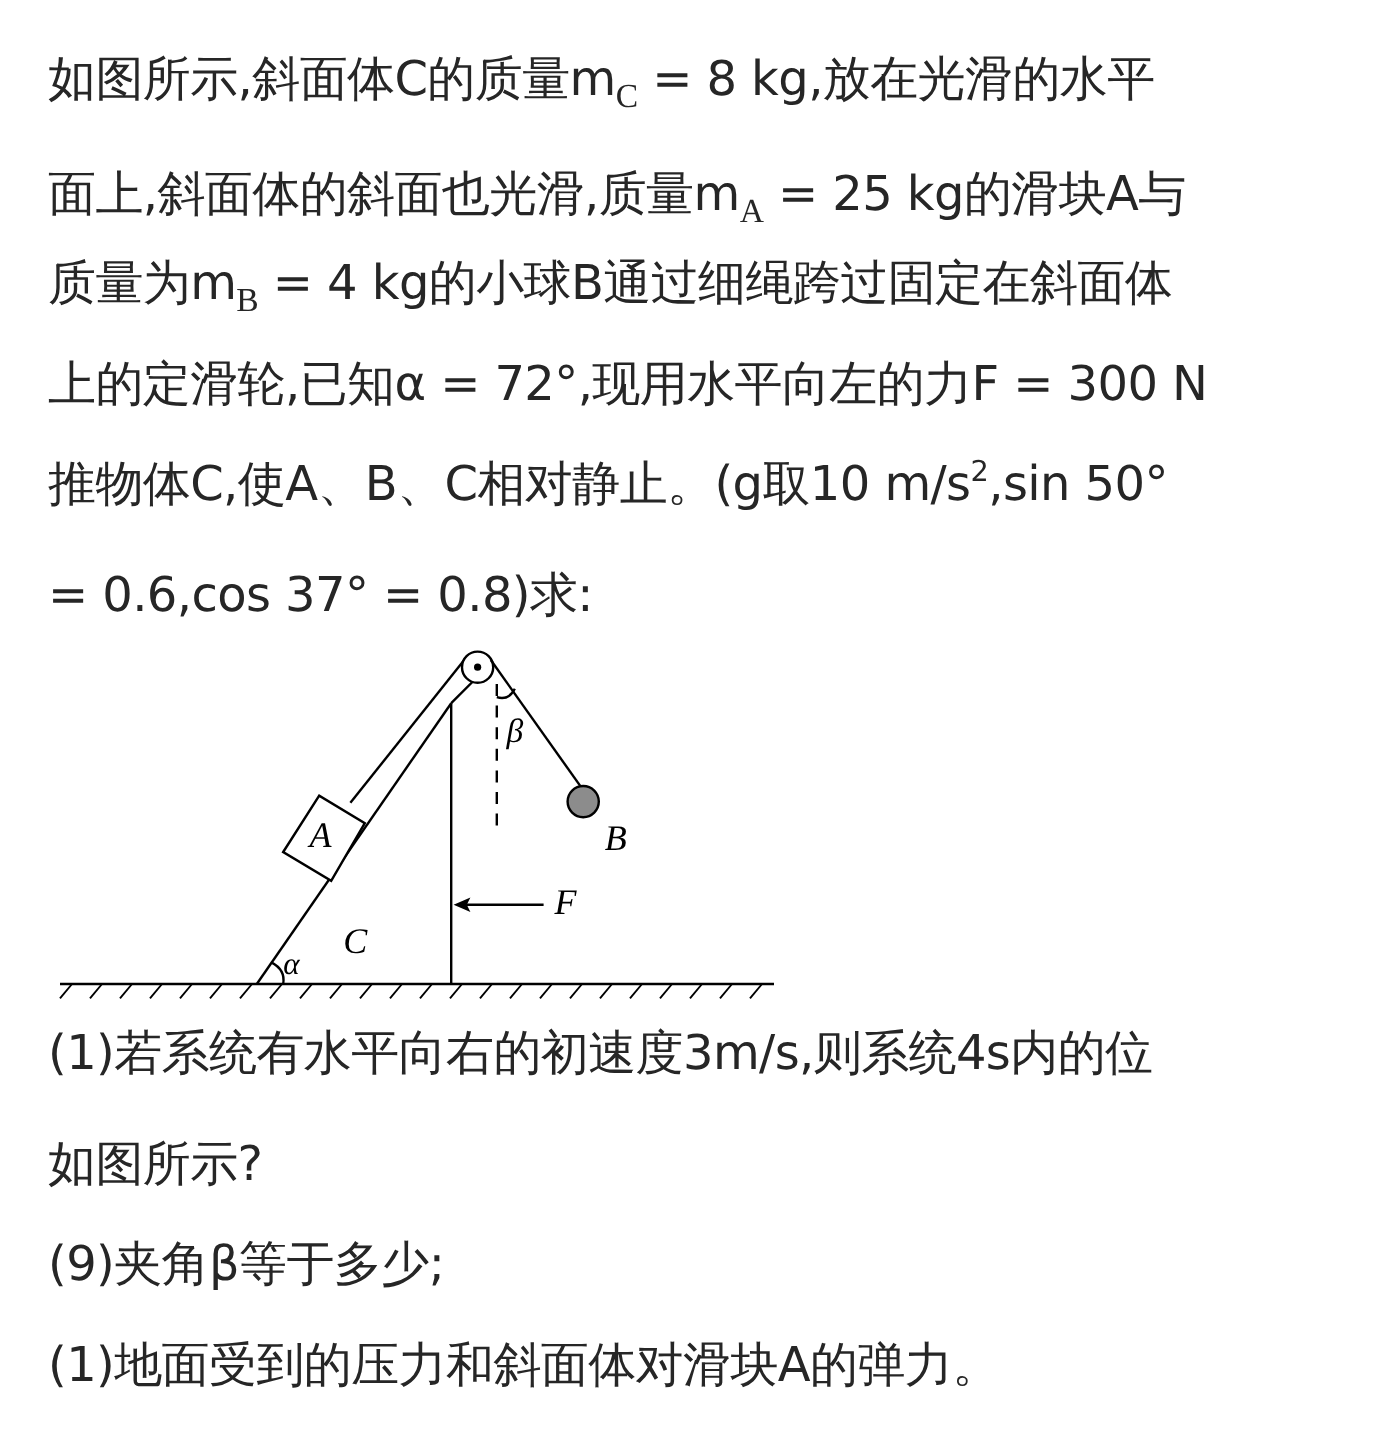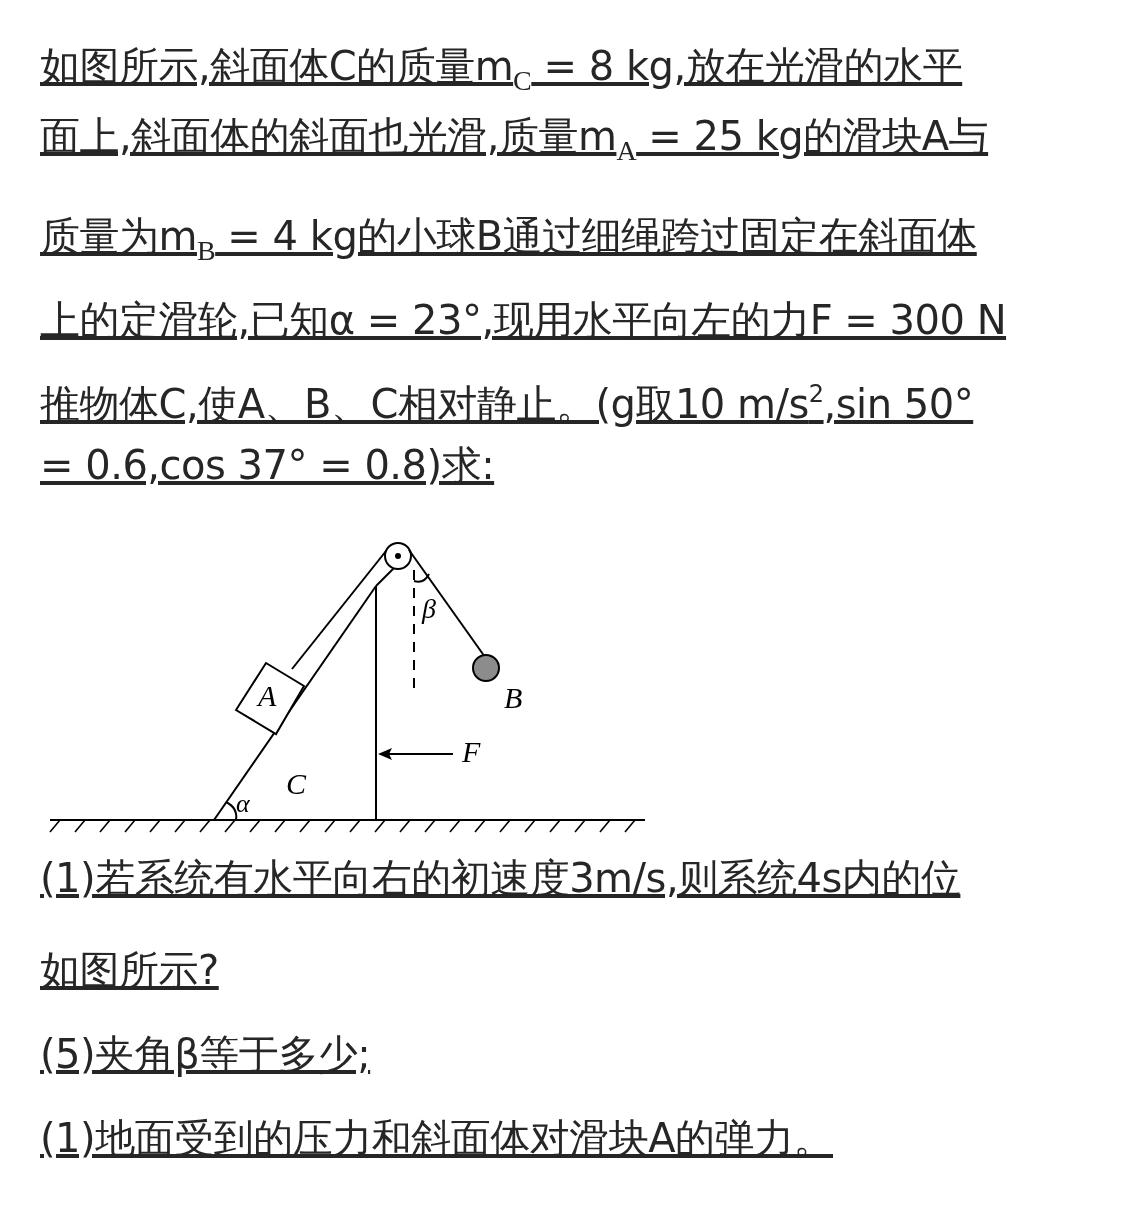--- a/index.html
+++ b/index.html
@@ -1,33 +1,33 @@
 <!DOCTYPE html>
 <html><head>
 <meta charset="utf-8">
 <style>
   html,body{margin:0;padding:0;background:#ffffff;}
   body{width:1148px;height:1206px;position:relative;overflow:hidden;
        font-family:"DejaVu Sans","Liberation Sans",sans-serif;color:#262626;}
-  .line{position:absolute;left:40px;font-size:40px;line-height:48px;white-space:nowrap;letter-spacing:-0.5px;text-decoration:underline;}
+  .line{position:absolute;left:40px;font-size:40px;line-height:48px;white-space:nowrap;letter-spacing:-0.5px;}
   .sub{font-family:"Liberation Serif","DejaVu Serif",serif;font-size:28px;position:relative;top:10px;}
   .sup{font-size:24px;position:relative;top:-16px;}
   #figure{position:absolute;left:40px;top:530px;width:620px;height:310px;}
   .lbl{font-family:"Liberation Serif","DejaVu Serif",serif;font-style:italic;font-size:30px;fill:#000;}
 </style>
 </head>
 <body>
 
 <div>
   <div class="line" style="top:42px"><span>如图所示,斜面体C的质量m</span><span class="sub">C</span><span> = 8 kg,放在光滑的水平</span></div>
-  <div class="line" style="top:112px"><span>面上,斜面体的斜面也光滑,质量m</span><span class="sub">A</span><span> = 25 kg的滑块A与</span></div>
+  <div class="line" style="top:138px"><span>面上,斜面体的斜面也光滑,质量m</span><span class="sub">A</span><span> = 25 kg的滑块A与</span></div>
   <div class="line" style="top:212px"><span>质量为m</span><span class="sub">B</span><span> = 4 kg的小球B通过细绳跨过固定在斜面体</span></div>
-  <div class="line" style="top:296px">上的定滑轮,已知α = 23°,现用水平向左的力F = 300 N</div>
+  <div class="line" style="top:296px">上的定滑轮,已知α = 72°,现用水平向左的力F = 300 N</div>
   <div class="line" style="top:380px"><span>推物体C,使A、B、C相对静止。(g取10 m/s</span><span class="sup">2</span><span>,sin 50°</span></div>
-  <div class="line" style="top:441px"> = 0.6,cos 37° = 0.8)求:</div>
+  <div class="line" style="top:472px"> = 0.6,cos 37° = 0.8)求:</div>
 </div>
 
 <svg id="figure" viewBox="0 0 620 310" xmlns="http://www.w3.org/2000/svg">
   <g stroke="#000" stroke-width="2" fill="none">
 
     <line x1="10" y1="290" x2="605" y2="290"></line>
     <g stroke-width="1.6">
       <line x1="20" y1="290" x2="10" y2="302"></line>
         <line x1="45" y1="290" x2="35" y2="302"></line>
         <line x1="70" y1="290" x2="60" y2="302"></line>
@@ -82,15 +82,15 @@
   <text class="lbl" x="464" y="178">B</text>
   <text class="lbl" x="246" y="264">C</text>
   <text class="lbl" x="422" y="232">F</text>
   <text class="lbl" x="196" y="282" style="font-size:26px">α</text>
   <text class="lbl" x="382" y="88" style="font-size:28px">β</text>
 </svg>
 
 <div>
   <div class="line" style="top:854px">(1)若系统有水平向右的初速度3m/s,则系统4s内的位</div>
   <div class="line" style="top:946px">如图所示?</div>
-  <div class="line" style="top:1030px">(5)夹角β等于多少;</div>
+  <div class="line" style="top:1030px">(9)夹角β等于多少;</div>
   <div class="line" style="top:1114px">(1)地面受到的压力和斜面体对滑块A的弹力。</div>
 </div>
 
 </body></html>

